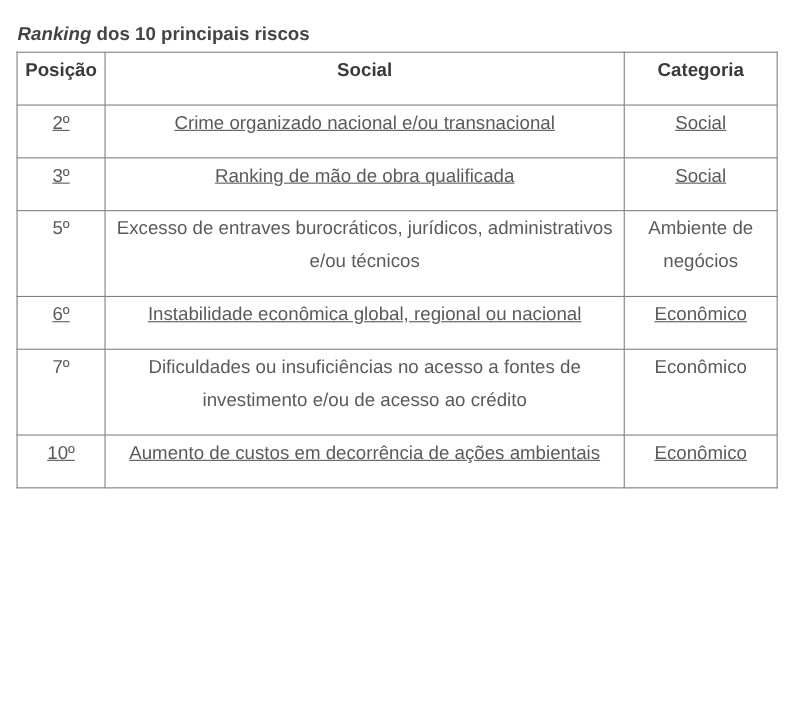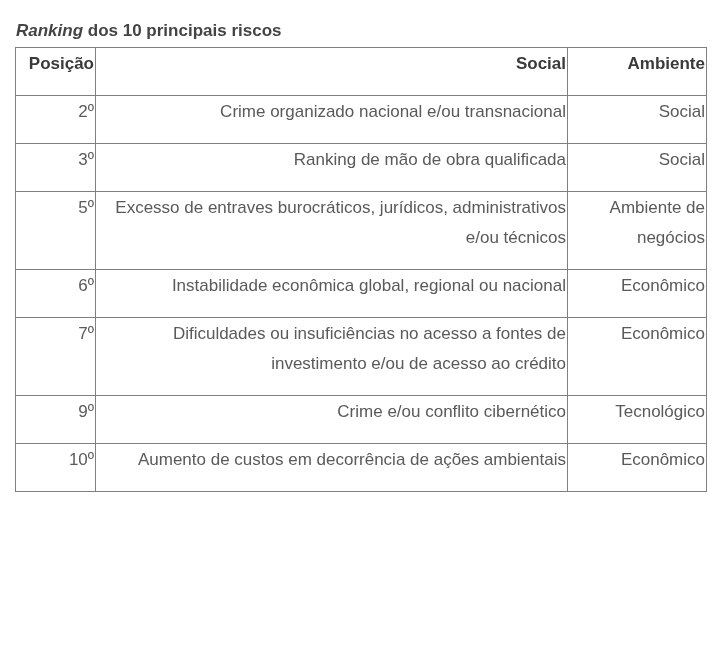--- a/index.html
+++ b/index.html
@@ -33,57 +33,57 @@
       left: 15px;
       top: 47px;
       border-collapse: collapse;
       table-layout: fixed;
       width: 691px;
     }
     table.risk-table td,
     table.risk-table th {
       border: 1px solid #808080;
       vertical-align: top;
-      text-align: right;
+      text-align: center;
       padding: 0 1px 0 1px;
       font-size: 17px;
       line-height: 30px;
     }
     table.risk-table th {
       font-weight: bold;
       color: #3a3a3a;
       height: 46px;
       padding-top: 1px;
     }
     table.risk-table td {
       color: #5a5a5a;
       padding-top: 1px;
     }
-    tr.single td { height: 46px; }
+    tr.single td { height: 46px; text-decoration: underline; }
     tr.double td { height: 76px; }
     col.c-pos { width: 80px; }
     col.c-risk { width: 472px; }
     col.c-cat { width: 139px; }
   </style>
 </head>
 <body>
 
 <div class="caption"><em>Ranking</em><span> dos 10 principais riscos</span></div>
 
 <table class="risk-table">
   <colgroup>
     <col class="c-pos">
     <col class="c-risk">
     <col class="c-cat">
   </colgroup>
   <thead>
     <tr>
       <th>Posição</th>
       <th>Social</th>
-      <th>Ambiente</th>
+      <th>Categoria</th>
     </tr>
   </thead>
   <tbody>
     <tr class="single">
       <td>2º</td>
       <td>Crime organizado nacional e/ou transnacional</td>
       <td>Social</td>
     </tr>
     <tr class="single">
       <td>3º</td>
@@ -99,23 +99,18 @@
       <td>6º</td>
       <td>Instabilidade econômica global, regional ou nacional</td>
       <td>Econômico</td>
     </tr>
     <tr class="double">
       <td>7º</td>
       <td>Dificuldades ou insuficiências no acesso a fontes de investimento e/ou de acesso ao crédito</td>
       <td>Econômico</td>
     </tr>
     <tr class="single">
-      <td>9º</td>
-      <td>Crime e/ou conflito cibernético</td>
-      <td>Tecnológico</td>
-    </tr>
-    <tr class="single">
       <td>10º</td>
       <td>Aumento de custos em decorrência de ações ambientais</td>
       <td>Econômico</td>
     </tr>
   </tbody>
 </table>
 
 </body></html>

